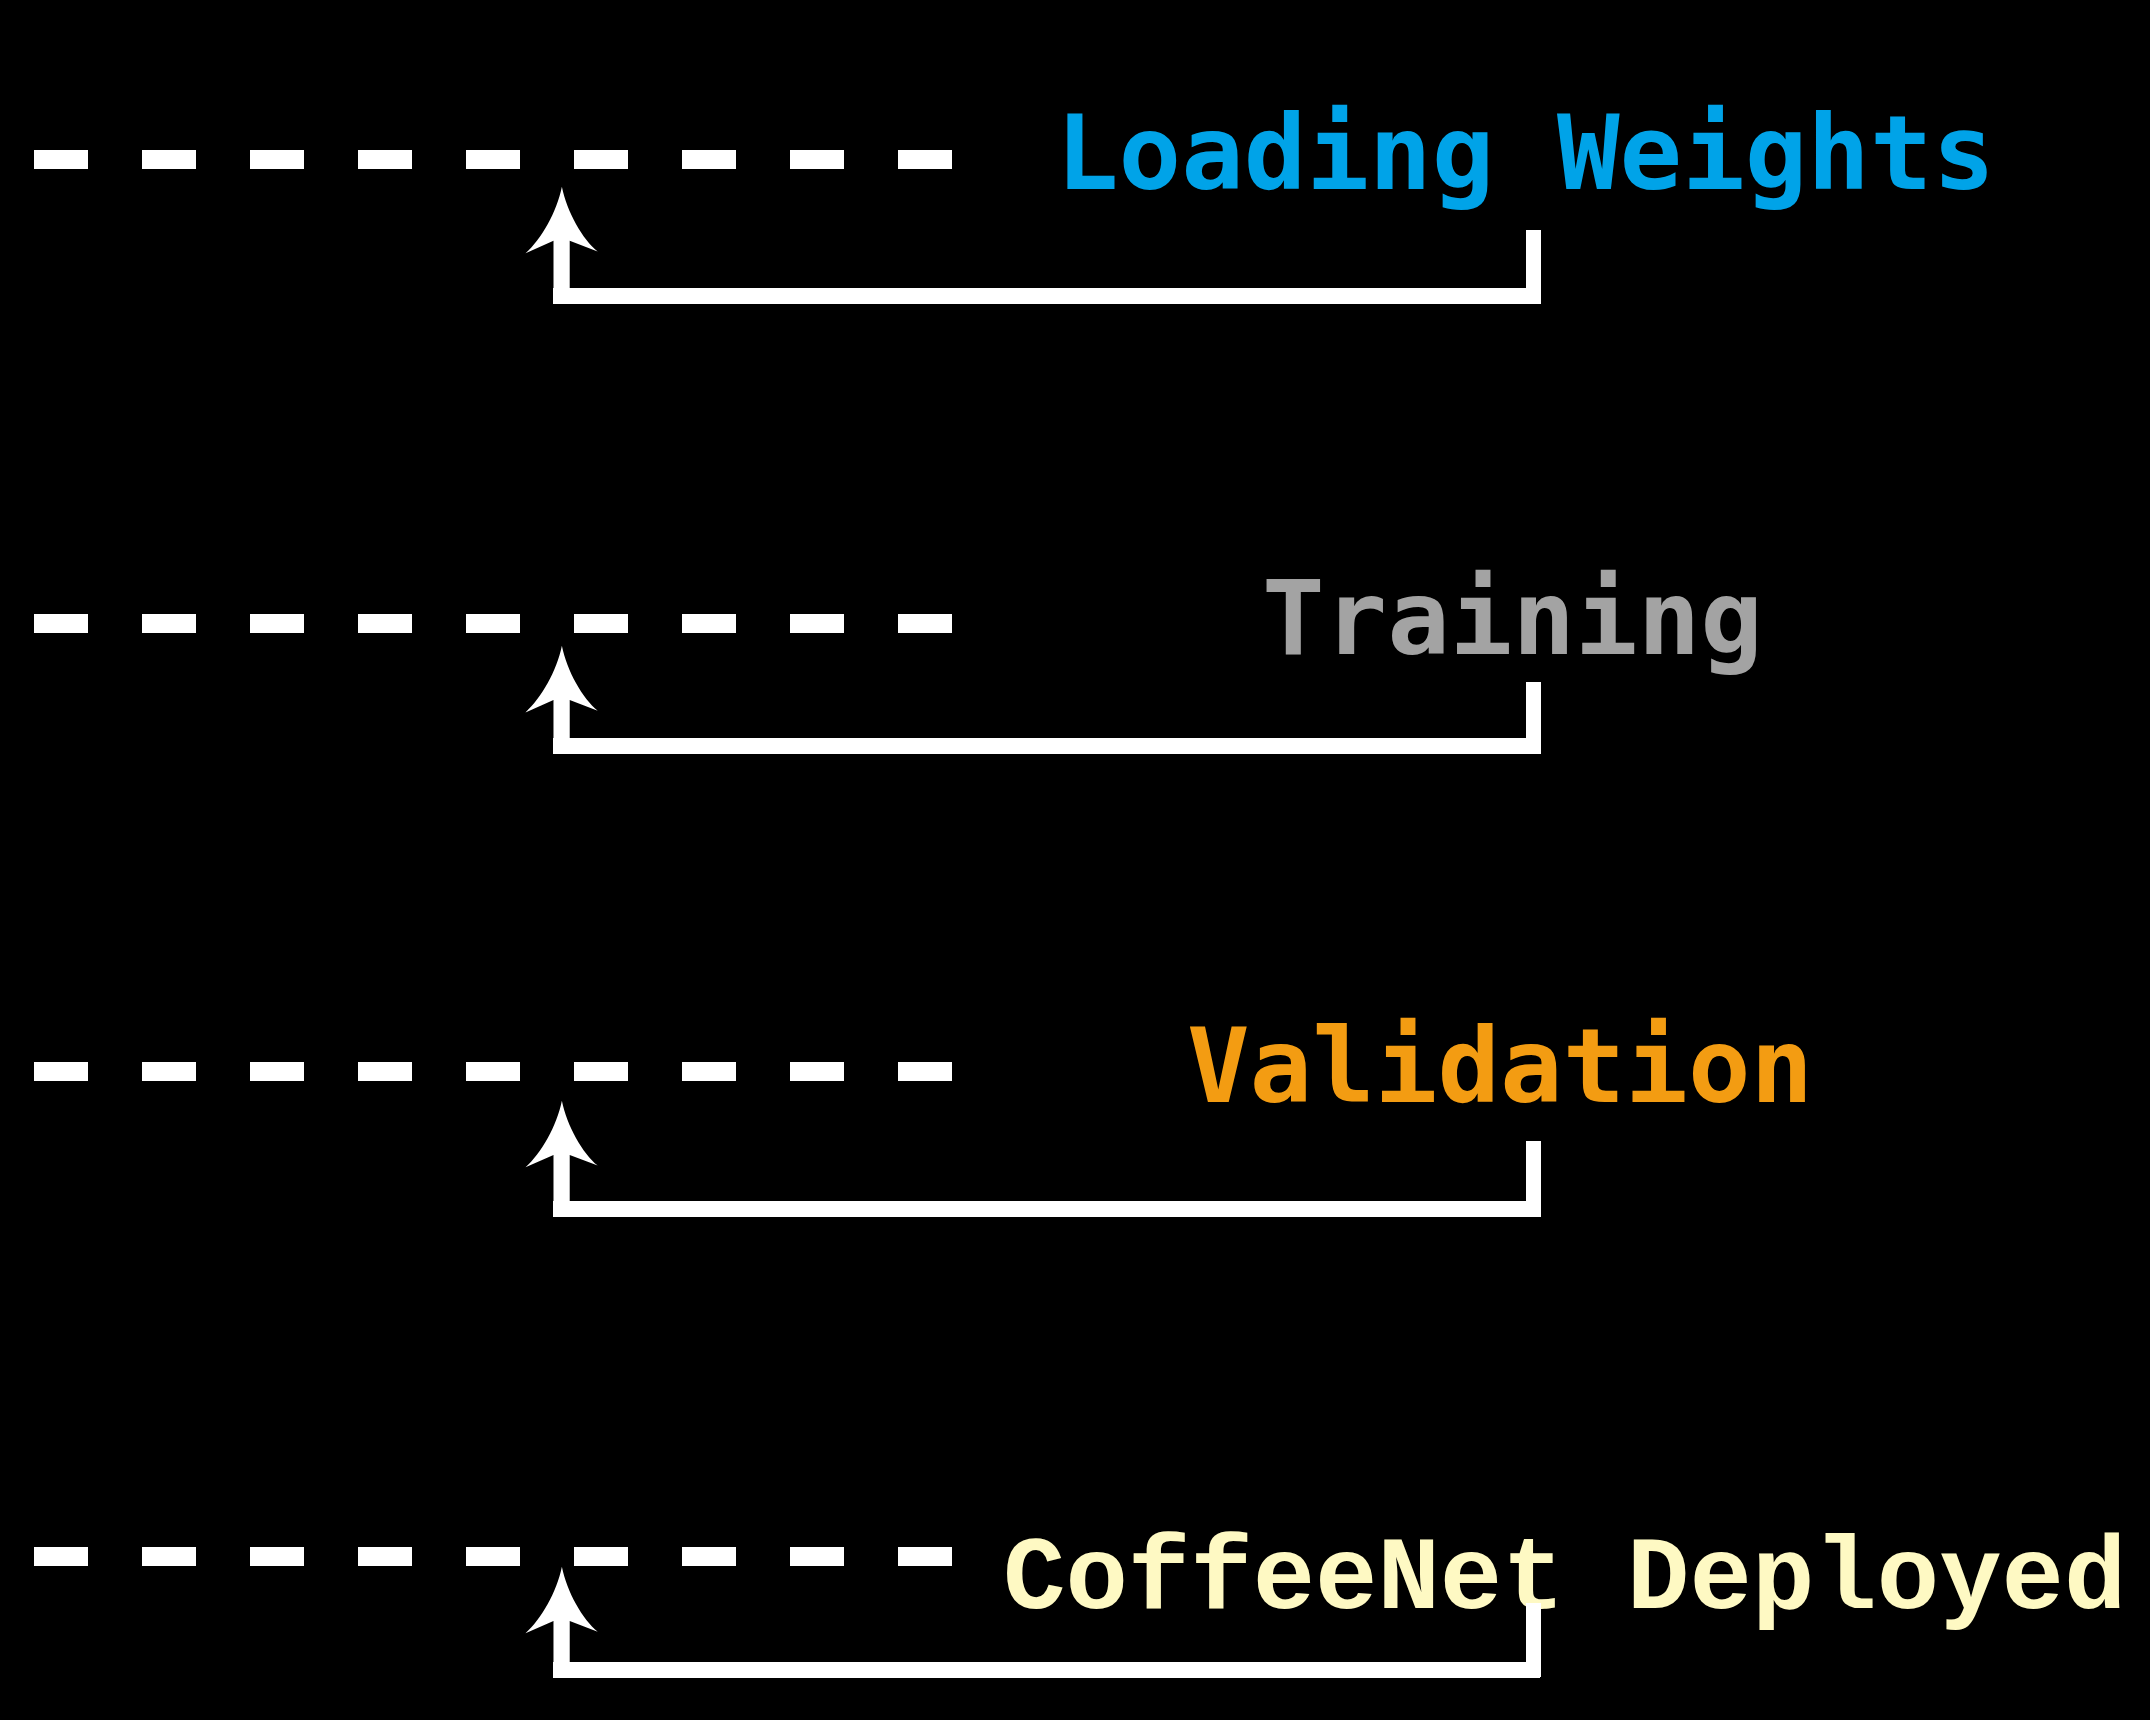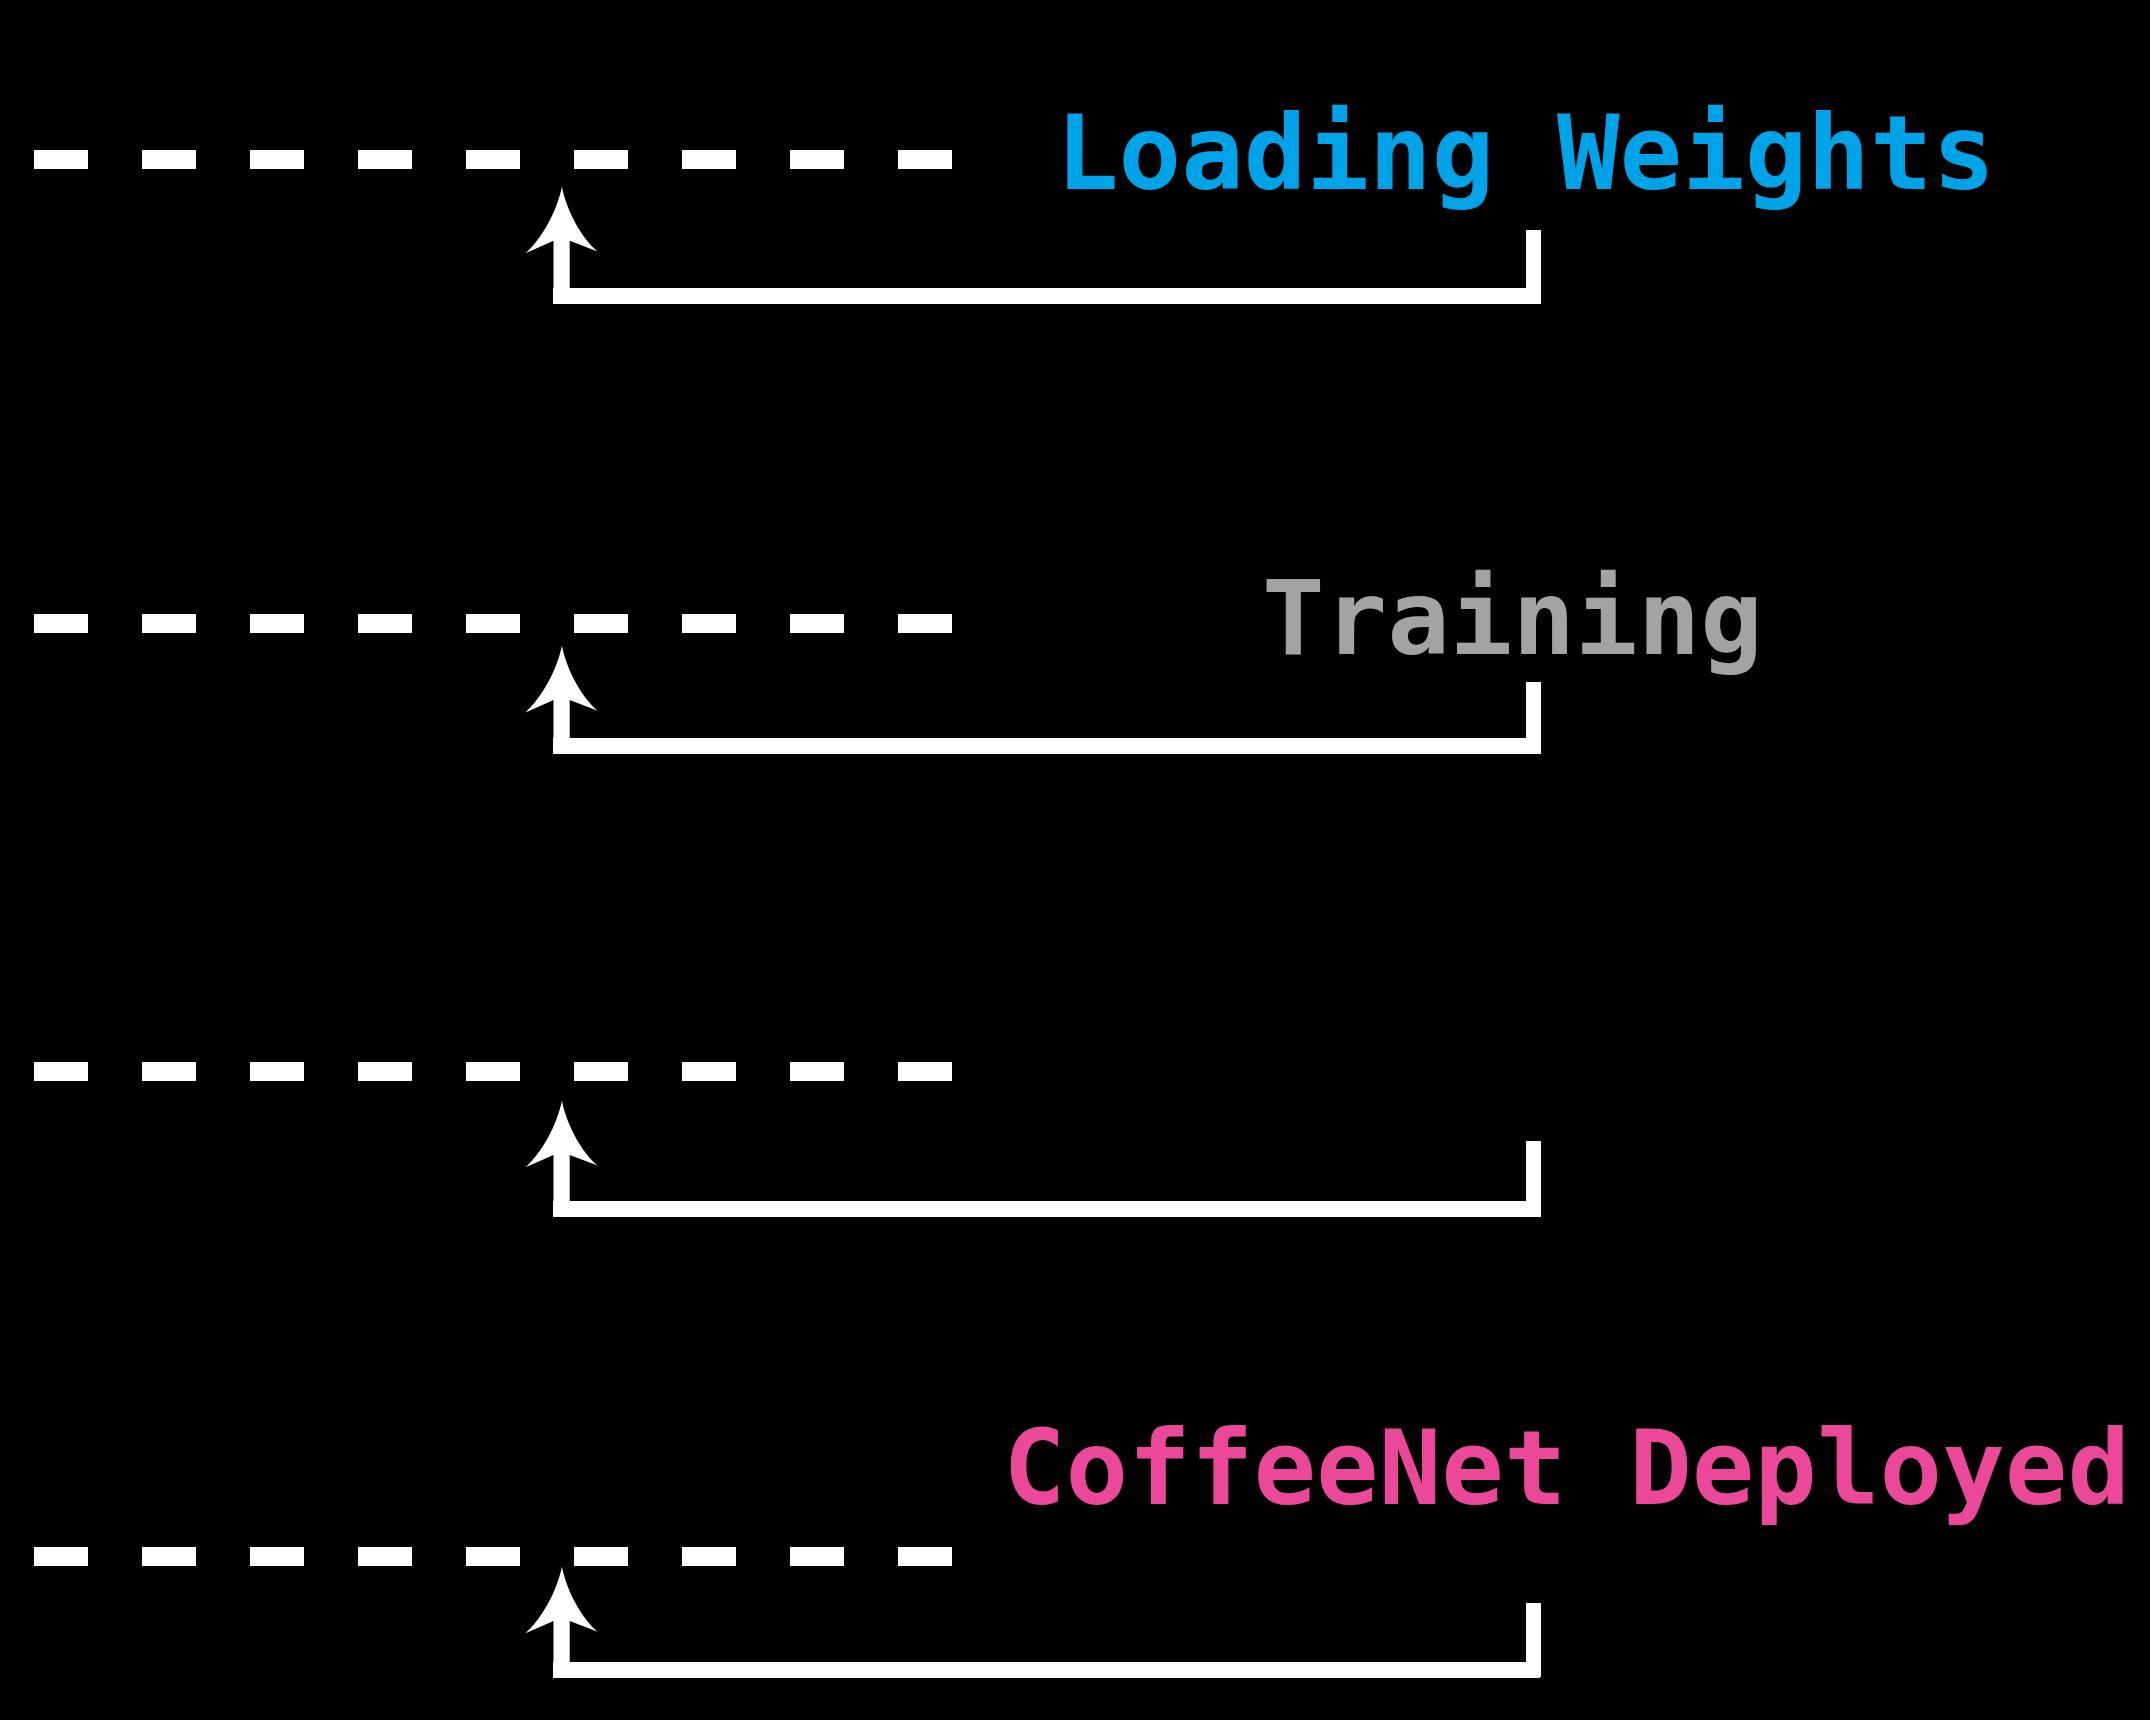--- a/index.html
+++ b/index.html
@@ -82,31 +82,32 @@
     <svg class="arrow-svg" style="top:644px" width="84" height="110" viewBox="0 0 150 196">
       <path class="head" d="M73 3 C64 48 36 97 8 122 L58 100 L87 100 L137 119 C110 97 82 48 73 3 Z"></path>
       <rect class="tail" x="58" y="98" width="29" height="98"></rect>
     </svg>
     <div class="hbar" style="top:738px"></div>
     <div class="vbar" style="top:682px; height:72px"></div>
   </div>
 
   <div class="stage">
     <div class="dashes" style="top:1062px"></div>
+    <div class="stage-label" style="left: 1187px; top: 1014px; color: rgb(243, 156, 18);">Validation</div>
     <svg class="arrow-svg" style="top:1099px" width="84" height="118" viewBox="0 0 150 211">
       <path class="head" d="M73 3 C64 48 36 97 8 122 L58 100 L87 100 L137 119 C110 97 82 48 73 3 Z"></path>
       <rect class="tail" x="58" y="98" width="29" height="113"></rect>
     </svg>
     <div class="hbar" style="top:1201px"></div>
     <div class="vbar" style="top:1141px; height:76px"></div>
   </div>
 
   <div class="stage">
     <div class="dashes" style="top:1547px"></div>
-    <div class="stage-label" style="left: 1003px; top: 1416px; color: #ec4899;">CoffeeNet Deployed</div>
+    <div class="stage-label" style="left: 1003px; top: 1528px; color: #fef9c3; font-family: Liberation Mono, monospace;">CoffeeNet Deployed</div>
     <svg class="arrow-svg" style="top:1565px" width="84" height="112" viewBox="0 0 150 200">
       <path class="head" d="M73 3 C64 48 36 97 8 122 L58 100 L87 100 L137 119 C110 97 82 48 73 3 Z"></path>
       <rect class="tail" x="58" y="98" width="29" height="102"></rect>
     </svg>
     <div class="hbar" style="top:1662px"></div>
     <div class="vbar" style="top:1603px; height:74px"></div>
   </div>
 
 </div>
 

